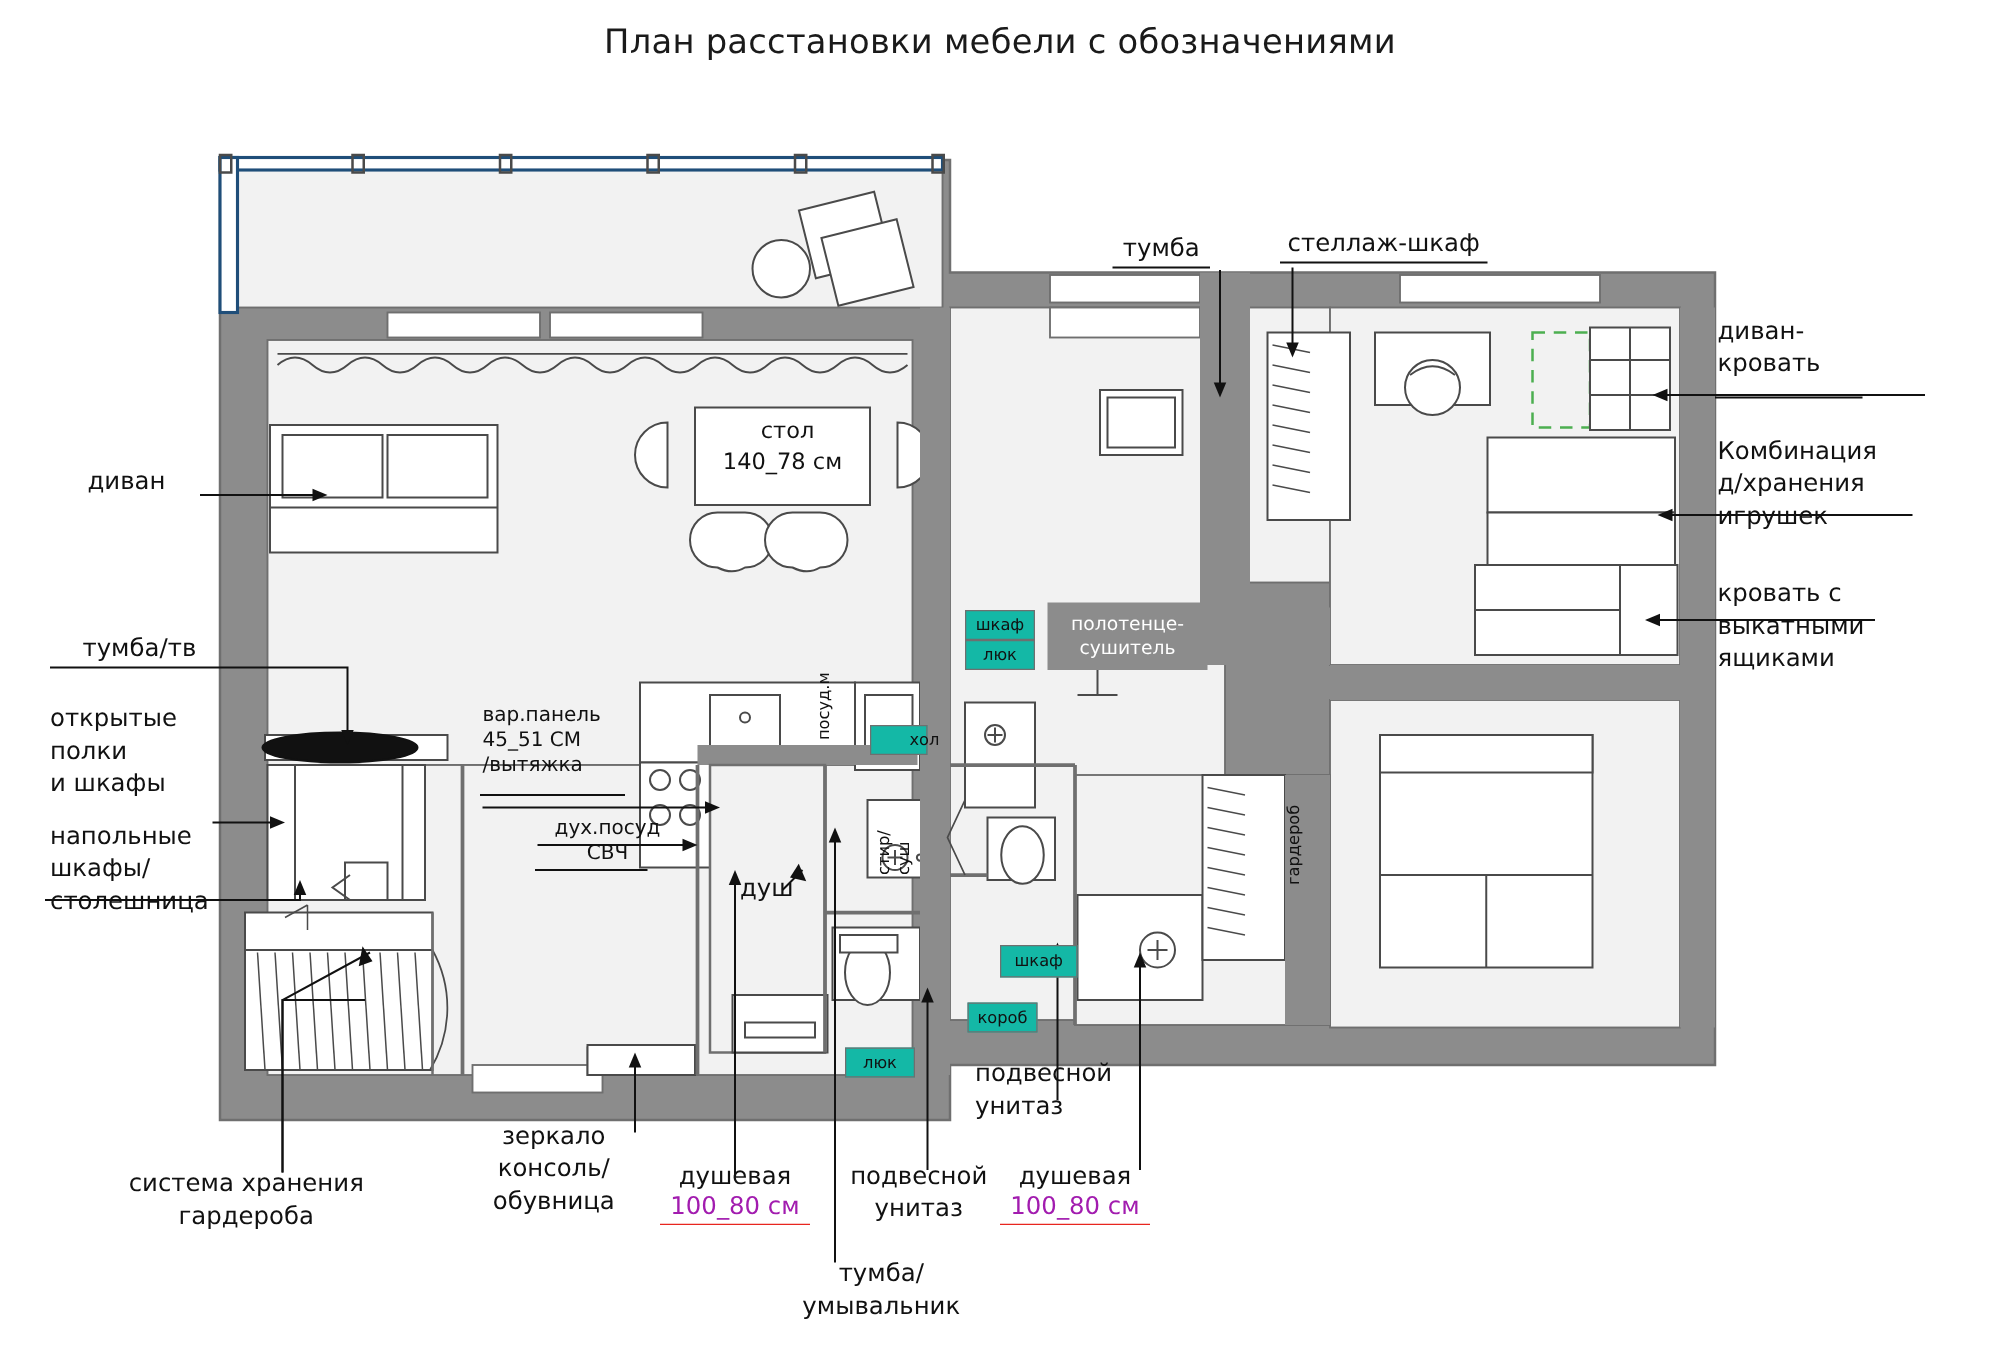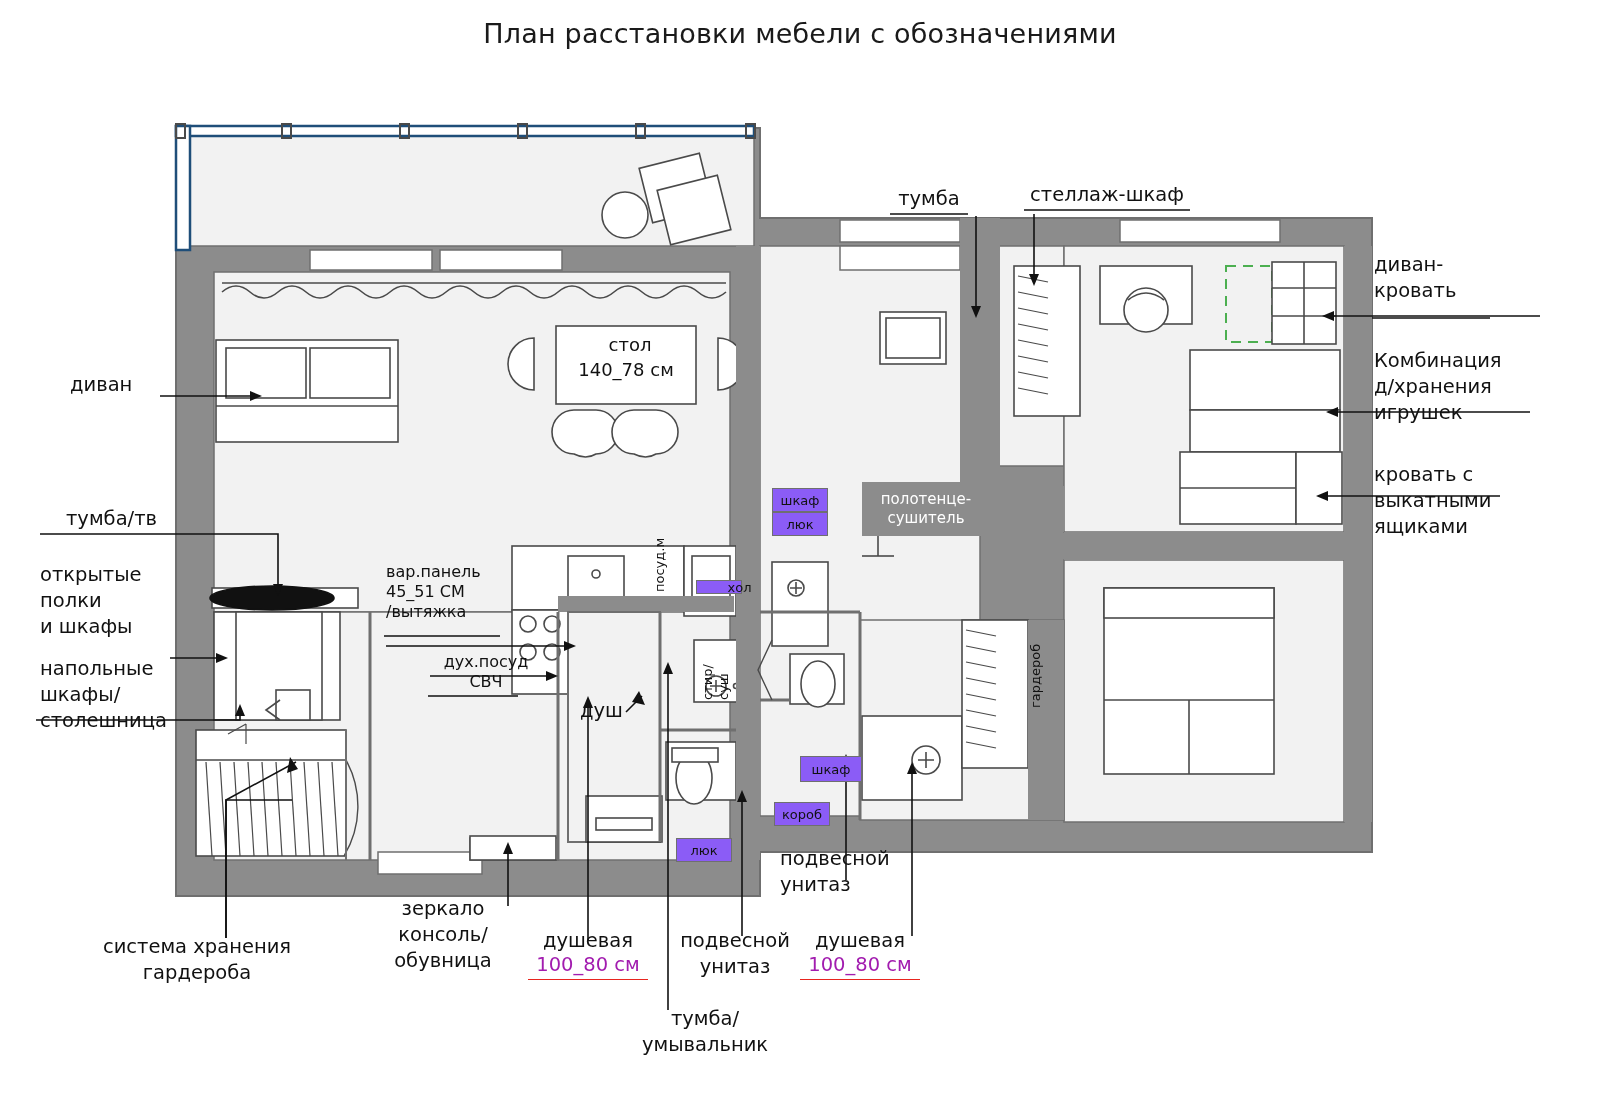--- a/index.html
+++ b/index.html
@@ -62,39 +62,38 @@
     transform: rotate(-90deg);
     transform-origin: left top;
   }
   .boxlbl {
     position: absolute;
     font-size: 13px;
     line-height: 15px;
     color: #111;
     text-align: center;
     border: 1.4px solid #6f6f6f;
-    background: #8b5cf6;
+    background: #14b8a6;
     box-sizing: border-box;
     display: flex;
     align-items: center;
     justify-content: center;
     font-family: "DejaVu Sans", sans-serif;
   }
   .towel {
     position: absolute;
     background: #8c8c8c;
     color: #ffffff;
     font-size: 15px;
     line-height: 19px;
     text-align: center;
     display: flex;
     align-items: center;
     justify-content: center;
     font-family: "DejaVu Sans", sans-serif;
-    margin-left: 24px;
   }
   .tablelbl {
     position: absolute;
     font-size: 18px;
     line-height: 25px;
     color: #111;
     text-align: center;
     font-family: "DejaVu Sans", sans-serif;
   }
 </style>
@@ -452,30 +451,30 @@
 
   <div class="lbl small" style="left:386px; top:562px; width:140px;">вар.панель
 45_51 СМ
 /вытяжка</div>
   <div class="lbl small c" style="left:424px; top:652px; width:124px;">дух.посуд
 СВЧ</div>
 
   <div class="tablelbl" style="left:556px; top:332px; width:148px;">стол</div>
   <div class="tablelbl" style="left:548px; top:357px; width:156px;">140_78 см</div>
 
-  <div class="lbl" style="left:580px; top:698px;">душ</div>
+  <div class="lbl" style="left:592px; top:698px;">душ</div>
 
   <div class="towel" style="left:838px; top:482px; width:128px; height:54px;">полотенце-
 сушитель</div>
 
   <div class="boxlbl" style="left:772px; top:488px; width:56px; height:24px;">шкаф</div>
   <div class="boxlbl" style="left:772px; top:512px; width:56px; height:24px;">люк</div>
   <div class="boxlbl" style="left:676px; top:838px; width:56px; height:24px;">люк</div>
   <div class="boxlbl" style="left:774px; top:802px; width:56px; height:24px;">короб</div>
   <div class="boxlbl" style="left:800px; top:756px; width:62px; height:26px;">шкаф</div>
-  <div class="boxlbl" style="left:696px; top:580px; width:46px; height:14px;padding-left:41px;">хол</div>
+  <div class="boxlbl" style="left:696px; top:580px; width:46px; height:24px;padding-left:41px;">хол</div>
 
   <div class="lbl tiny vert" style="left:652px; top:592px; width:70px;">посуд.м</div>
   <div class="lbl tiny vert" style="left:700px; top:700px; width:68px;">стир/
 суш</div>
   <div class="lbl tiny vert" style="left:1028px; top:708px; width:90px;">гардероб</div>
 
 </div>
 
 </body></html>

